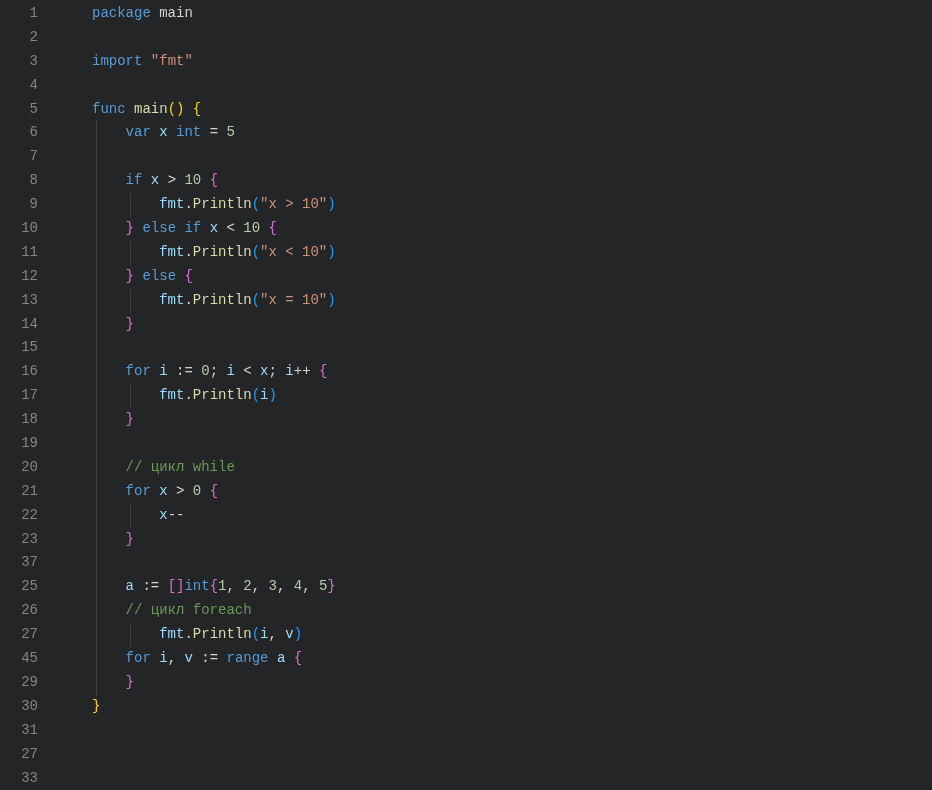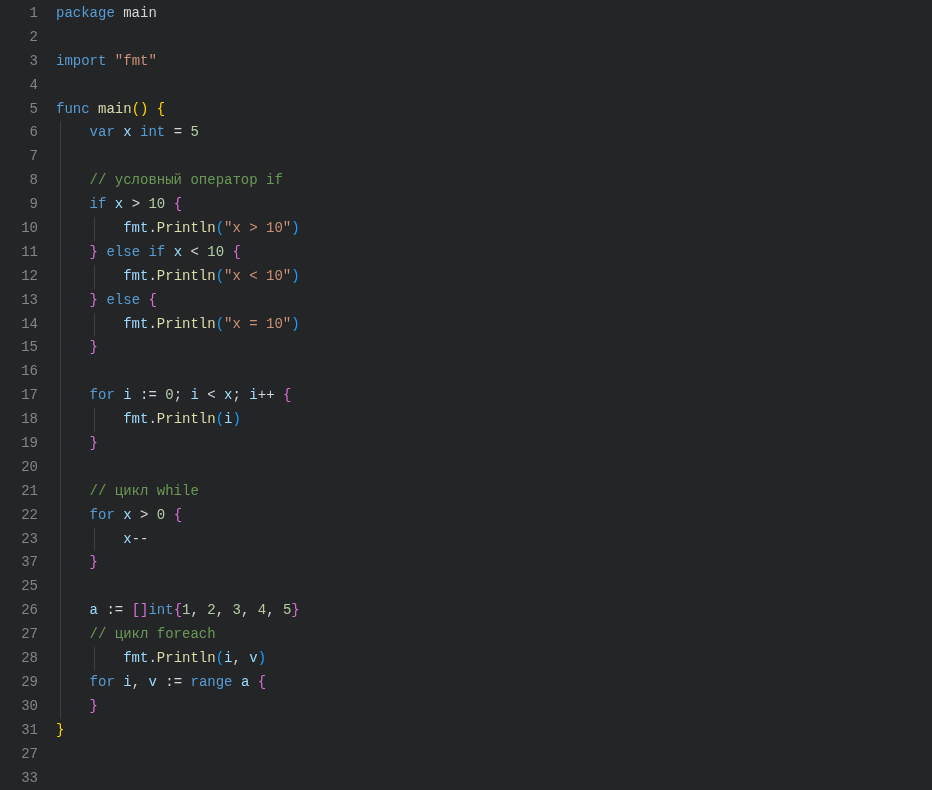--- a/index.html
+++ b/index.html
@@ -28,20 +28,21 @@
     background: #242527;
   }
   .gutter .ln {
     height: 23.9px;
   }
   .code {
     flex: 1;
     padding-top: 2px;
     background: #242527;
     position: relative;
+    margin-left: 36px;
   }
   .line {
     height: 23.9px;
     white-space: pre;
     position: relative;
   }
   .indent-guide {
     border-left: 1px solid #404040;
     position: absolute;
     top: 0;
@@ -87,21 +88,21 @@
     <div class="ln">18</div>
     <div class="ln">19</div>
     <div class="ln">20</div>
     <div class="ln">21</div>
     <div class="ln">22</div>
     <div class="ln">23</div>
     <div class="ln">37</div>
     <div class="ln">25</div>
     <div class="ln">26</div>
     <div class="ln">27</div>
-    <div class="ln">28</div>
+    <div class="ln">45</div>
     <div class="ln">29</div>
     <div class="ln">30</div>
     <div class="ln">31</div>
     <div class="ln">27</div>
     <div class="ln">33</div>
   </div>
   <div class="code">
 
     <div class="line"><span class="kw">package</span> <span class="ident">main</span></div>
 
@@ -110,21 +111,20 @@
     <div class="line"><span class="kw">import</span> <span class="str">"fmt"</span></div>
 
     <div class="line"></div>
 
     <div class="line"><span class="kw">func</span> <span class="fn">main</span><span class="brace-y">()</span> <span class="brace-y">{</span></div>
 
     <div class="line"><span class="indent-guide ig1"></span>    <span class="kw">var</span> <span class="varname">x</span> <span class="kw">int</span> <span class="punct">=</span> <span class="num">5</span></div>
 
     <div class="line"><span class="indent-guide ig1"></span></div>
 
-    <div class="line"><span class="indent-guide ig1"></span>    <span class="cmt">// условный оператор if</span></div>
 
     <div class="line"><span class="indent-guide ig1"></span>    <span class="kw">if</span> <span class="varname">x</span> <span class="punct">&gt;</span> <span class="num">10</span> <span class="brace-p">{</span></div>
 
     <div class="line"><span class="indent-guide ig1"></span><span class="indent-guide ig2"></span>        <span class="varname">fmt</span><span class="punct">.</span><span class="fn">Println</span><span class="brace-b">(</span><span class="str">"x &gt; 10"</span><span class="brace-b">)</span></div>
 
     <div class="line"><span class="indent-guide ig1"></span>    <span class="brace-p">}</span> <span class="kw">else</span> <span class="kw">if</span> <span class="varname">x</span> <span class="punct">&lt;</span> <span class="num">10</span> <span class="brace-p">{</span></div>
 
     <div class="line"><span class="indent-guide ig1"></span><span class="indent-guide ig2"></span>        <span class="varname">fmt</span><span class="punct">.</span><span class="fn">Println</span><span class="brace-b">(</span><span class="str">"x &lt; 10"</span><span class="brace-b">)</span></div>
 
     <div class="line"><span class="indent-guide ig1"></span>    <span class="brace-p">}</span> <span class="kw">else</span> <span class="brace-p">{</span></div>

